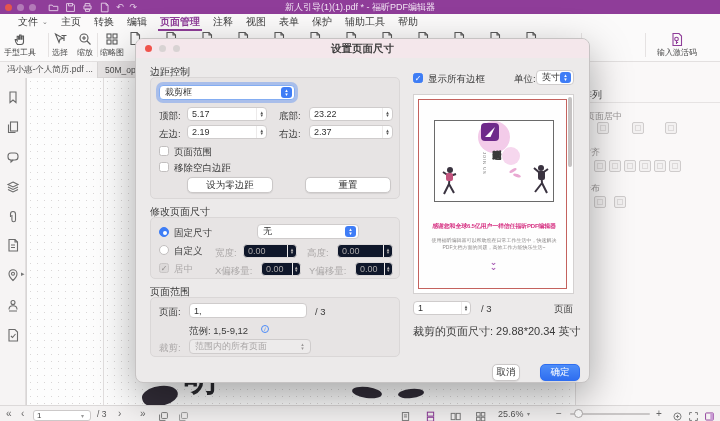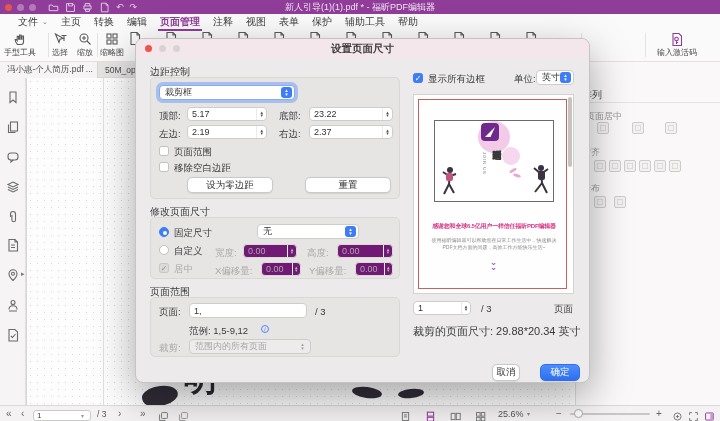--- a/index.html
+++ b/index.html
@@ -62,21 +62,21 @@
 .dialog{left:135px;top:38px;width:455px;height:345px;background:#ECEAEA;border:1px solid #C6C3C3;border-radius:8px;box-shadow:0 14px 40px rgba(0,0,0,.35);z-index:50}
 .dlghdr{position:absolute;left:0;top:0;width:100%;height:19px;background:#F4E7EB;border-radius:7px 7px 0 0}
 .dlgtitle{position:absolute;left:0;right:0;top:3px;text-align:center;font-size:10.5px;color:#3C3C3C;font-weight:bold}
 .sectitle{position:absolute;font-size:10px;color:#3A3A3A}
 .group{position:absolute;background:#E7E4E4;border:1px solid #DAD7D7;border-radius:5px}
 .lbl{position:absolute;font-size:9.5px;color:#3A3A3A;white-space:nowrap}
 .lbl.dis{color:#ACA9A9}
 .fld{position:absolute;display:flex;align-items:center;background:#fff;border:1px solid #CFCCCC;border-radius:4px;height:14px;font-size:9px;color:#333}
 .fld input{border:none;outline:none;width:100%;font-size:9px;color:#333;background:transparent;padding-left:4px}
 .fld .sp{margin-left:auto;display:flex;flex-direction:column;align-items:center;justify-content:center;width:11px;height:100%;border-left:1px solid #ECEAEA;font-size:5px;line-height:3.5px;color:#555}
-.fld.dis{background:#701a75;border-color:#DCD9D9}
+.fld.dis{background:#0f172a;border-color:#DCD9D9}
 .fld.dis input{color:#ACA9A9}
 .fld.dis .sp{color:#B5B2B2}
 .popup{position:absolute;display:flex;align-items:center;background:#fff;border:1px solid #CFCCCC;border-radius:4px;height:15px;font-size:9px;color:#333;padding:0 2px 0 5px;white-space:nowrap}
 .popup .caps{margin-left:auto;width:11px;height:11px;border-radius:3px;background:#3F7DF6;color:#fff;display:flex;flex-direction:column;align-items:center;justify-content:center;font-size:5px;line-height:3.5px;flex:none}
 .popup.focused{box-shadow:0 0 0 3px rgba(68,128,245,.38);border-color:#84ADF2}
 .popup.dis{background:#EDEBEB;color:#A9A6A6}
 .popup.dis .caps{background:transparent;color:#9B9898}
 .chk{position:absolute;width:10px;height:10px;border:1px solid #C2BFBF;border-radius:2.5px;background:#fff;display:flex;align-items:center;justify-content:center;font-size:8px;color:transparent}
 .chk.on{background:#3E7DF5;border-color:#3E7DF5;color:#fff}
 .chk.on.dis{background:#DCD9D9;border-color:#C8C5C5;color:#8E8B8B}

